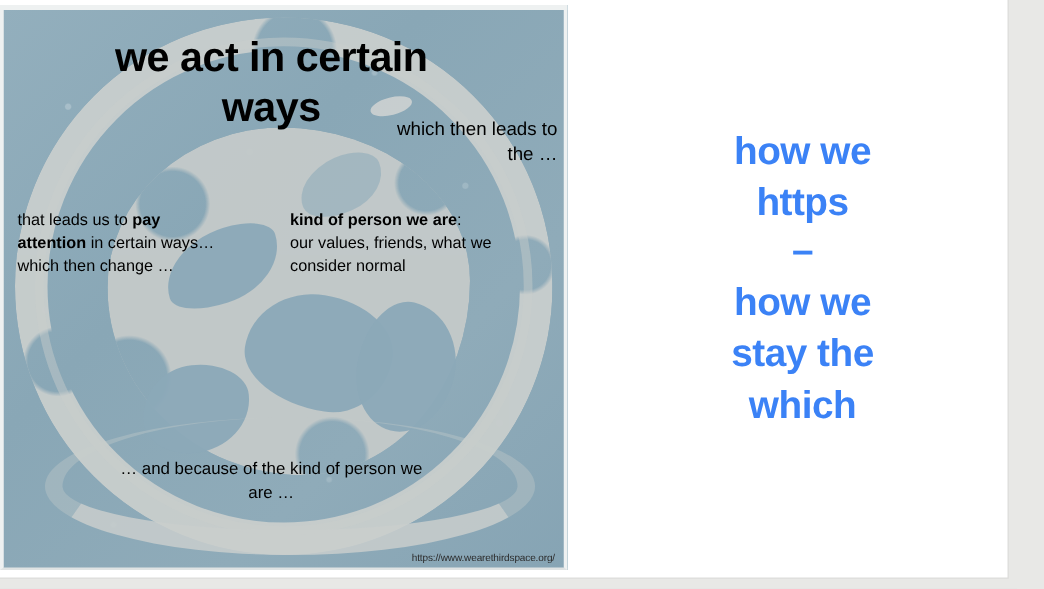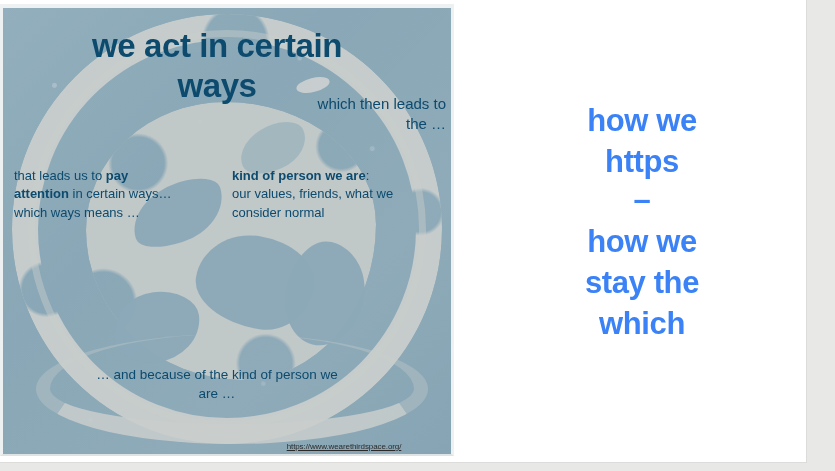--- a/index.html
+++ b/index.html
@@ -156,21 +156,21 @@
     left:36px; top:330px; width:392px; height:110px;
     border-radius:50%;
     border-bottom:20px solid rgba(201,206,205,.85);
     border-left:14px solid rgba(201,206,205,.35);
     border-right:14px solid rgba(201,206,205,.35);
     border-top:0;
     box-sizing:border-box;
   }
 
   
-  .ptext{ position:absolute; color:#0c4a6e; z-index:5; }
+  .ptext{ position:absolute; color:#000000; z-index:5; }
 
   #headline{
     left:92px; top:22px; width:250px;
     text-align:center;
     font-size:33px;
     font-weight:bold;
     line-height:1.22;
     letter-spacing:-0.4px;
   }
 
@@ -197,25 +197,24 @@
 
   #bottom-block{
     left:92px; top:361px; width:250px;
     text-align:center;
     font-size:13.5px;
     line-height:1.42;
   }
 
   #credit{
     left:244px; top:438px; width:200px;
-    text-align:center;
+    text-align:right;
     font-size:8px;
     color:#2b2b2b;
     letter-spacing:-0.1px;
-    text-decoration:underline;
   }
 
   
   #right-title{
     position:absolute;
     left:512px; top:100px; width:260px;
     text-align:center;
     color:#3b82f6;
     font-size:31px;
     font-weight:bold;
@@ -245,21 +244,21 @@
       <div class="art" id="speck"></div>
       <div class="art" id="sweep"></div>
 
       <div class="ptext" id="headline">we act in certain ways</div>
 
       <div class="ptext" id="lead-to">which then leads to the …</div>
 
       <div class="ptext" id="left-block">
         <span>that leads us to </span><b>pay</b><br>
         <b>attention</b><span> in certain ways…</span><br>
-        <span>which ways means …</span>
+        <span>which then change …</span>
       </div>
 
       <div class="ptext" id="right-block">
         <b>kind of person we are</b><span>:</span><br>
         <span>our values, friends, what we</span><br>
         <span>consider normal</span>
       </div>
 
       <div class="ptext" id="bottom-block">… and because of the kind of person we are …</div>
 

